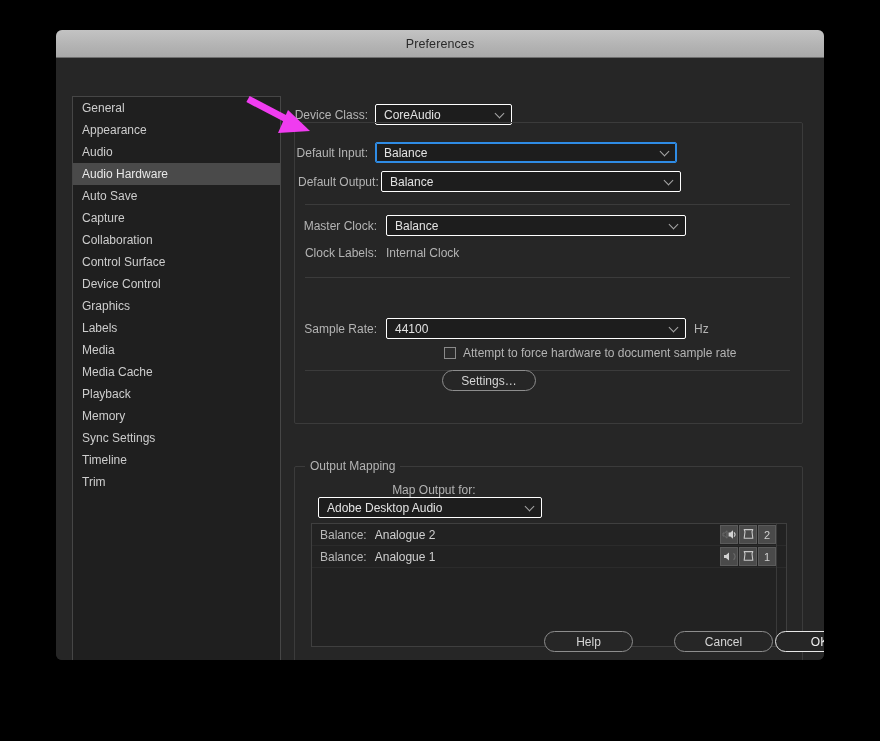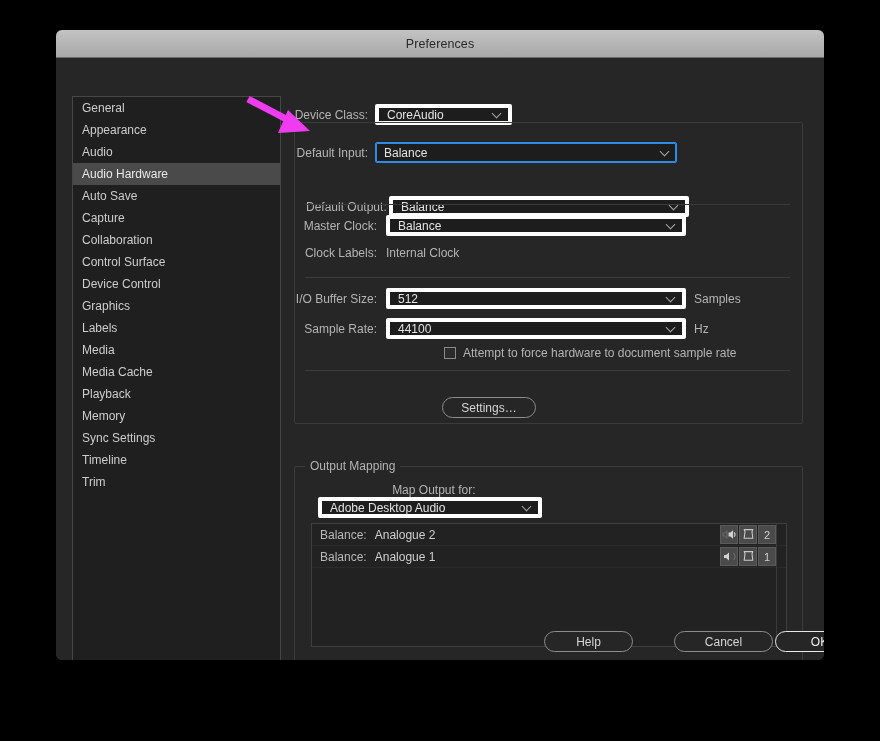--- a/index.html
+++ b/index.html
@@ -104,21 +104,21 @@
     color: #b4b4b4;
     text-align: right;
     white-space: nowrap;
   }
 
   
   .combo {
     position: relative;
     height: 21px;
     background: #1d1d1d;
-    border: 4px solid #ffffff;
+    border: 1px solid #ffffff;
     border-radius: 2px;
     display: flex;
     align-items: center;
     box-sizing: border-box;
   }
   .combo.focused {
     border: 1px solid #2f8ce5;
     box-shadow: 0 0 0 1px #2f8ce5 inset;
   }
   .combo .combo-value {
@@ -352,21 +352,21 @@
         <div class="group-device"></div>
 
         <div class="row" style="left:0px; top:46px;">
           <span class="field-label" style="width:74px;">Default Input:</span>
           <div class="combo focused" style="width:302px; margin-left:7px;">
             <span class="combo-value">Balance</span>
             <span class="chev"></span>
           </div>
         </div>
 
-        <div class="row" style="left:12px; top:75px;margin-top:25px;">
+        <div class="row" style="left:4px; top:75px;">
           <span class="field-label" style="width:74px;">Default Output:</span>
           <div class="combo" style="width:300px; margin-left:9px;">
             <span class="combo-value">Balance</span>
             <span class="chev"></span>
           </div>
         </div>
 
         <div class="sep" style="left:11px; top:108px; width:485px;"></div>
 
         <div class="row" style="left:0px; top:119px;align-items:center;">
@@ -377,46 +377,38 @@
           </div>
         </div>
 
         <div class="row" style="left:0px; top:150px;">
           <span class="field-label" style="width:83px;">Clock Labels:</span>
           <span class="static-value" style="margin-left:9px;">Internal Clock</span>
         </div>
 
         <div class="sep" style="left:11px; top:181px; width:485px;"></div>
 
-        <div class="row" style="left:0px; top:192px;">
-          <span class="field-label" style="width:83px;">I/O Buffer Size:</span>
-          <div class="combo" style="width:300px; margin-left:9px;">
-            <span class="combo-value">512</span>
-            <span class="chev"></span>
-          </div>
-          <span class="unit">Samples</span>
-        </div>
 
         <div class="row" style="left:0px; top:222px;">
           <span class="field-label" style="width:83px;">Sample Rate:</span>
           <div class="combo" style="width:300px; margin-left:9px;">
             <span class="combo-value">44100</span>
             <span class="chev"></span>
           </div>
           <span class="unit">Hz</span>
         </div>
 
         <div class="checkbox-row" style="left:150px; top:250px;justify-content:flex-end;">
           <span class="checkbox"></span>
           <span class="checkbox-label">Attempt to force hardware to document sample rate</span>
         </div>
 
         <div class="sep" style="left:11px; top:274px; width:485px;"></div>
 
-        <div class="row" style="left:148px; top:301px;border-radius:10px;">
+        <div class="row" style="left:148px; top:274px;border-radius:10px;">
           <span class="pill" style="width:94px;">Settings…</span>
         </div>
 
         <div class="group-mapping">
           <span class="group-title">Output Mapping</span>
 
           <div class="row" style="left:15px; top:16px;flex-direction:column;">
             <span class="field-label" style="width:99px;">Map Output for:</span>
             <div class="combo" style="width:224px; margin-left:8px;">
               <span class="combo-value">Adobe Desktop Audio</span>

